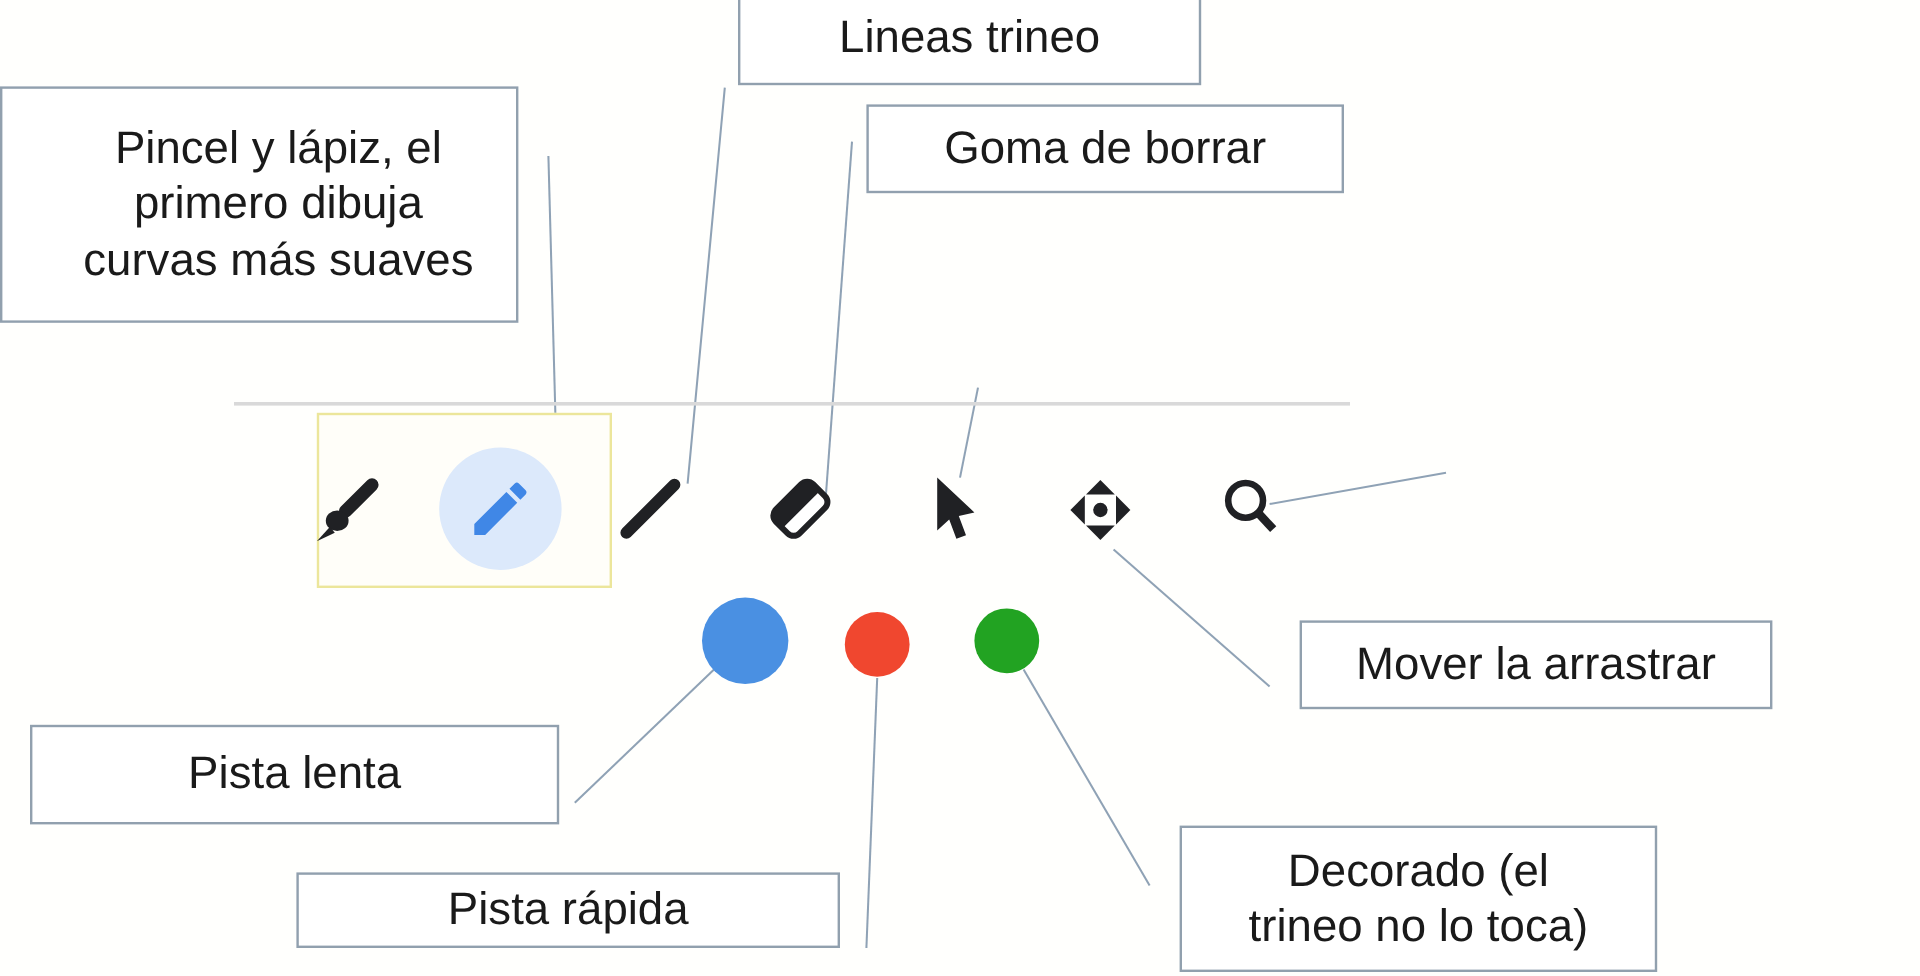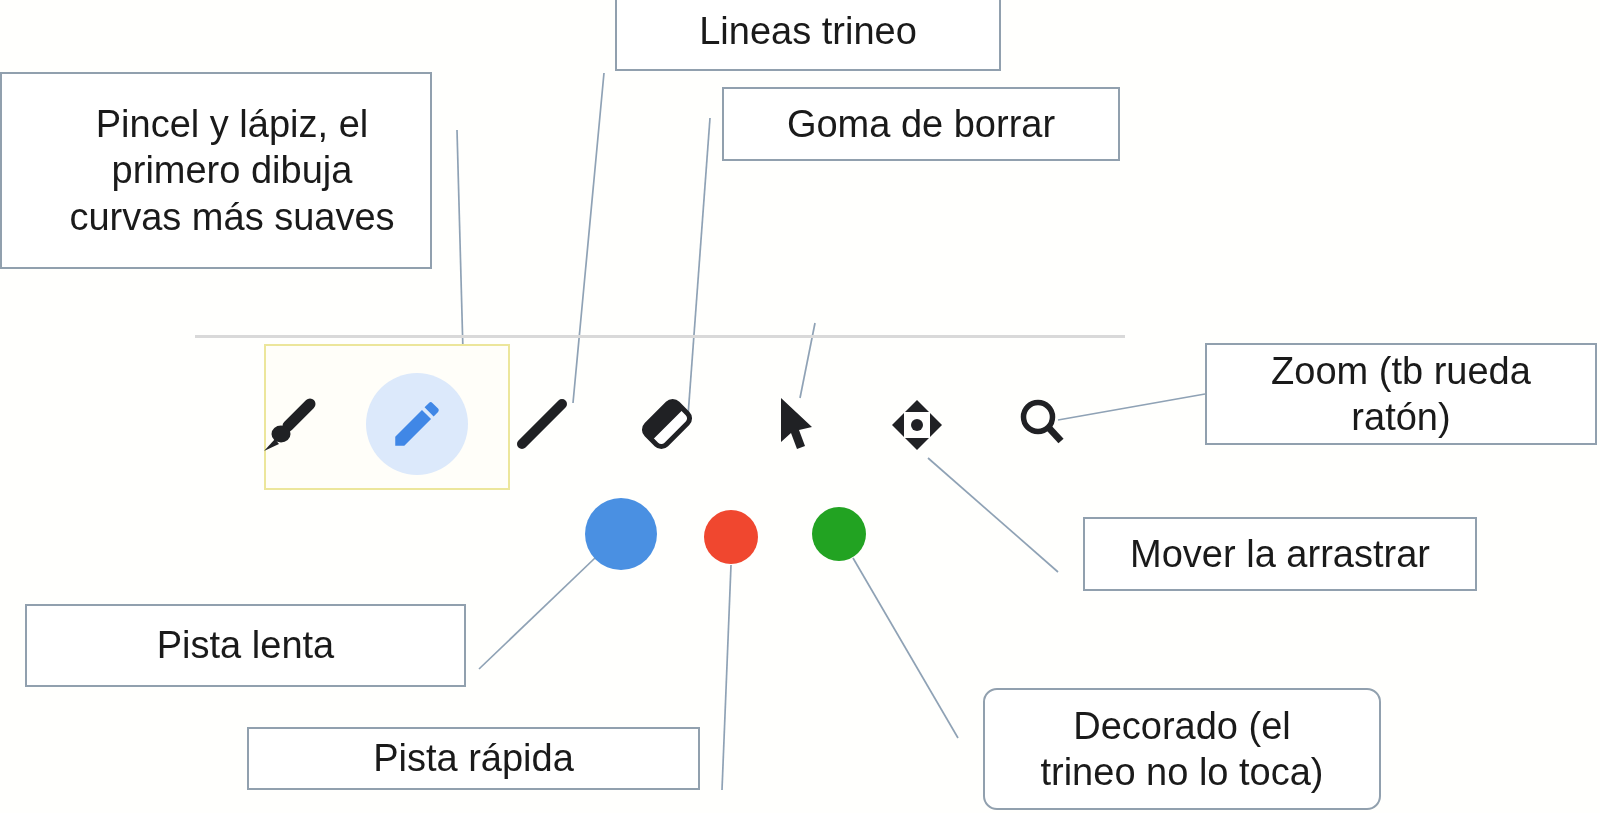--- a/index.html
+++ b/index.html
@@ -31,21 +31,21 @@
   .dot-layer{position:absolute;left:0;top:0;width:1600px;height:813px;}
   
   .b-pincel   {left:0px;    top:72px;  width:432px; height:197px;padding-left:32px;}
   .b-lineas   {left:615px;  top:-8px;  width:386px; height:79px;}
   .b-goma     {left:722px;  top:87px;  width:398px; height:74px;}
   .b-seleccion{left:822px;  top:172px; width:755px; height:150px;}
   .b-zoom     {left:1205px; top:343px; width:392px; height:102px;}
   .b-mover    {left:1083px; top:517px; width:394px; height:74px;}
   .b-lenta    {left:25px;   top:604px; width:441px; height:83px;}
   .b-rapida   {left:247px;  top:727px; width:453px; height:63px;}
-  .b-decorado {left:983px;  top:688px; width:398px; height:122px;border-radius:14px;}
+  .b-decorado {left:983px;  top:688px; width:398px; height:122px;}
 </style>
 </head>
 <body>
 
 <div class="stage">
 
   <svg class="overlay">
     <line x1="457" y1="130" x2="464" y2="389" stroke-width="1.7" stroke="#8fa2b5"></line>
     <line x1="604" y1="73" x2="573" y2="403" stroke-width="1.7" stroke="#8fa2b5"></line>
     <line x1="710" y1="118" x2="688" y2="416" stroke-width="1.7" stroke="#8fa2b5"></line>
@@ -127,24 +127,20 @@
 
   <div class="label-box b-lineas">
     <span>Lineas trineo</span>
   </div>
 
   <div class="label-box b-goma">
     <span>Goma de borrar</span>
   </div>
 
 
-  <div class="label-box b-zoom">
-    <span>Zoom (tb rueda
-ratón)</span>
-  </div>
 
   <div class="label-box b-mover">
     <span>Mover la arrastrar</span>
   </div>
 
   <div class="label-box b-lenta">
     <span>Pista lenta</span>
   </div>
 
   <div class="label-box b-rapida">

